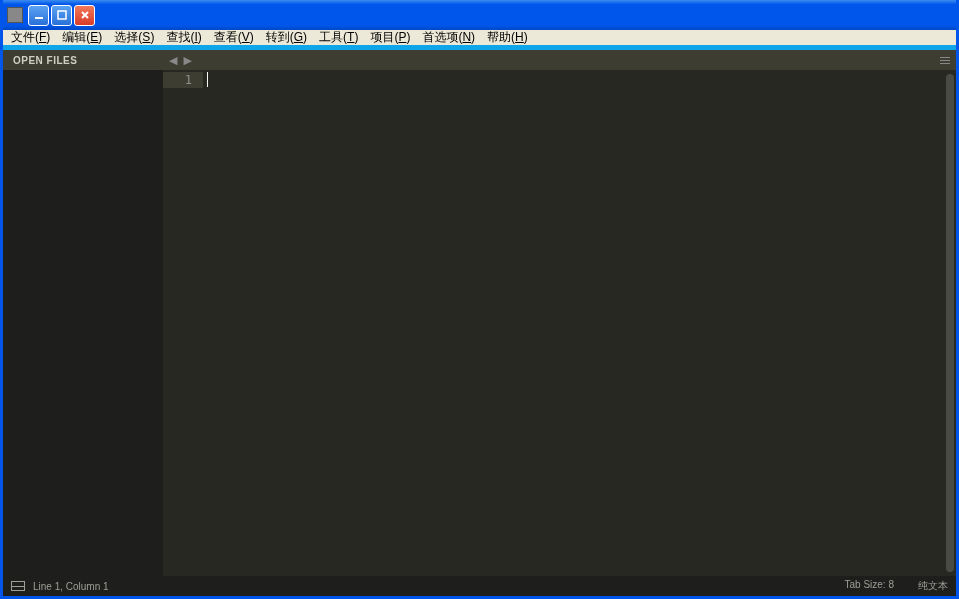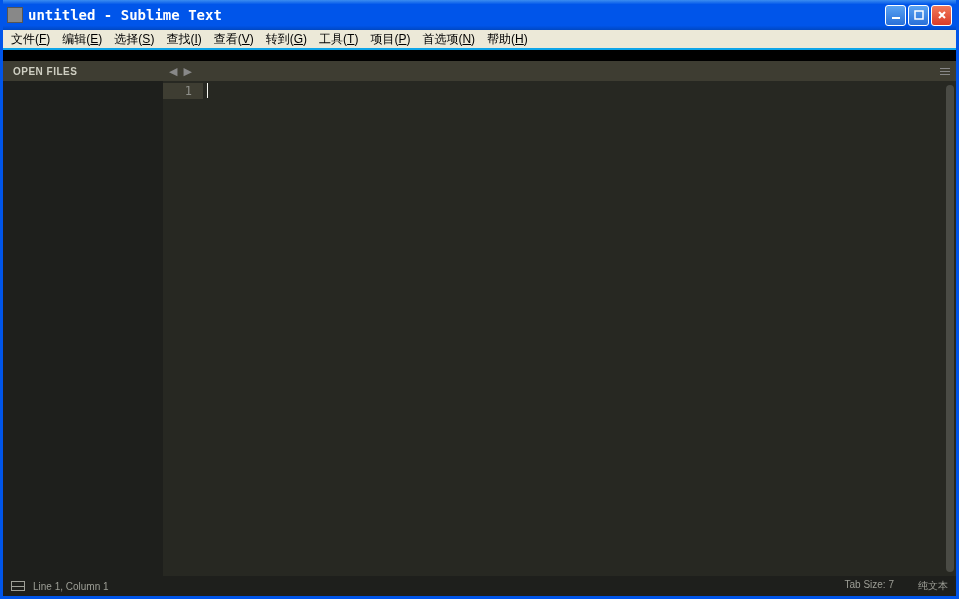--- a/index.html
+++ b/index.html
@@ -63,35 +63,34 @@
     }
     .tbtn svg { width: 12px; height: 12px; }
     .menubar {
       height: 20px;
       background: #ECE9D8;
       display: flex;
       align-items: center;
       padding: 0 2px;
       font-family: "SimSun", Arial;
       font-size: 12px;
-      border-bottom: 2px solid #0ea5e9;
+      border-bottom: 5px solid #0ea5e9;
     }
     .menu-item {
       padding: 2px 6px;
       cursor: pointer;
     }
     .menu-mnemonic {
       text-decoration: underline;
     }
     .app-body {
       flex: 1;
       display: flex;
       background: #a16207;
       overflow: hidden;
-      margin-top: 11px;
     }
     .sidebar {
       width: 160px;
       background: #1E1F1C;
       color: #CFCFC2;
       display: flex;
       flex-direction: column;
     }
     .sidebar-header {
       height: 20px;
@@ -226,21 +225,20 @@
       gap: 24px;
     }
     .status-item { cursor: pointer; }
   </style>
 </head>
 <body>
 
 <div class="window">
   <div class="titlebar">
     <span class="titlebar-icon"></span>
-    <span class="titlebar-text">untitled - Sublime Text</span>
     <div class="titlebar-buttons">
       <div class="tbtn tbtn-min">
         <svg viewBox="0 0 12 12">
             <rect x="2" y="8" width="8" height="2" fill="white"></rect>
           </svg>
       </div>
       <div class="tbtn tbtn-max">
         <svg viewBox="0 0 12 12">
             <rect x="2" y="2" width="8" height="8" fill="none" stroke="white" stroke-width="1.5"></rect>
           </svg>
@@ -295,17 +293,17 @@
       </div>
     </div>
   </div>
 
   <div class="statusbar">
     <div class="status-left">
       <div class="panel-icon"></div>
       <span class="status-item">Line 1, Column 1</span>
     </div>
     <div class="status-right">
-      <span class="status-item">Tab Size: 7</span>
+      <span class="status-item">Tab Size: 8</span>
       <span class="status-item">纯文本</span>
     </div>
   </div>
 </div>
 
 </body></html>

